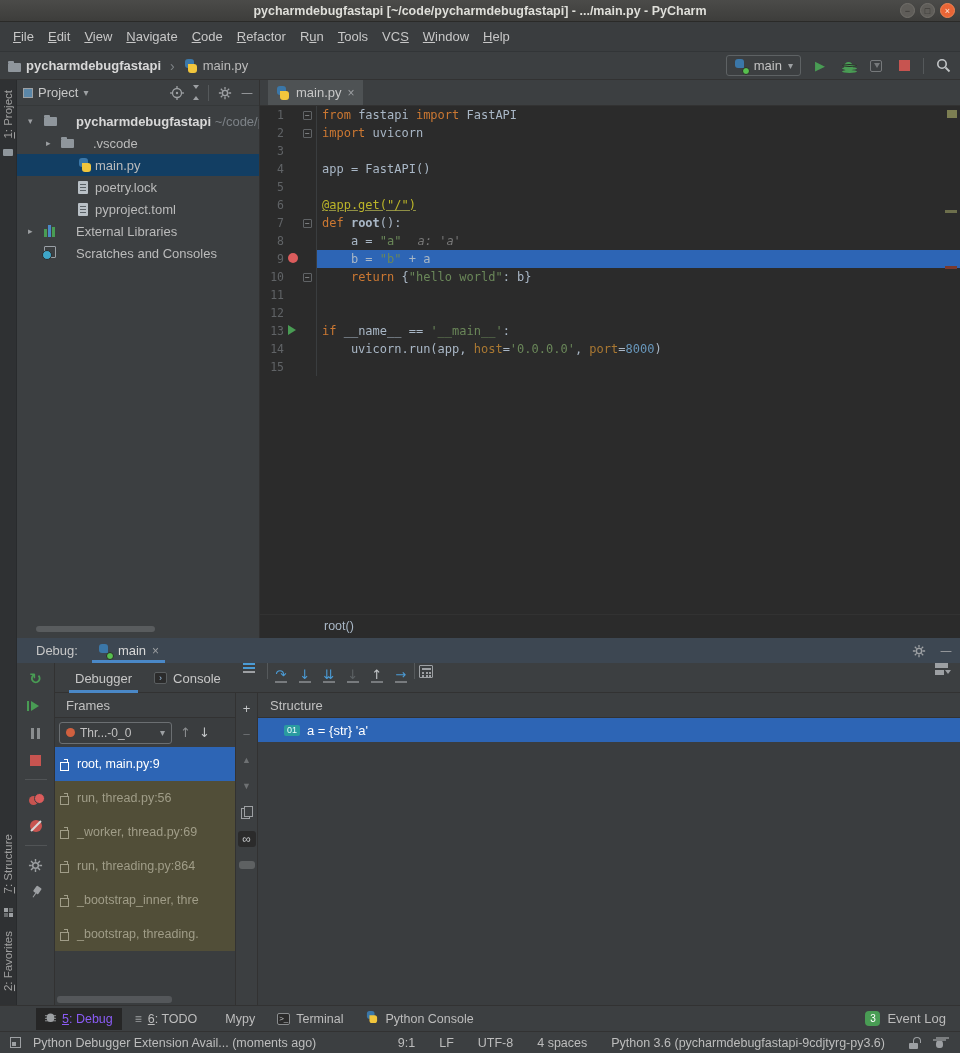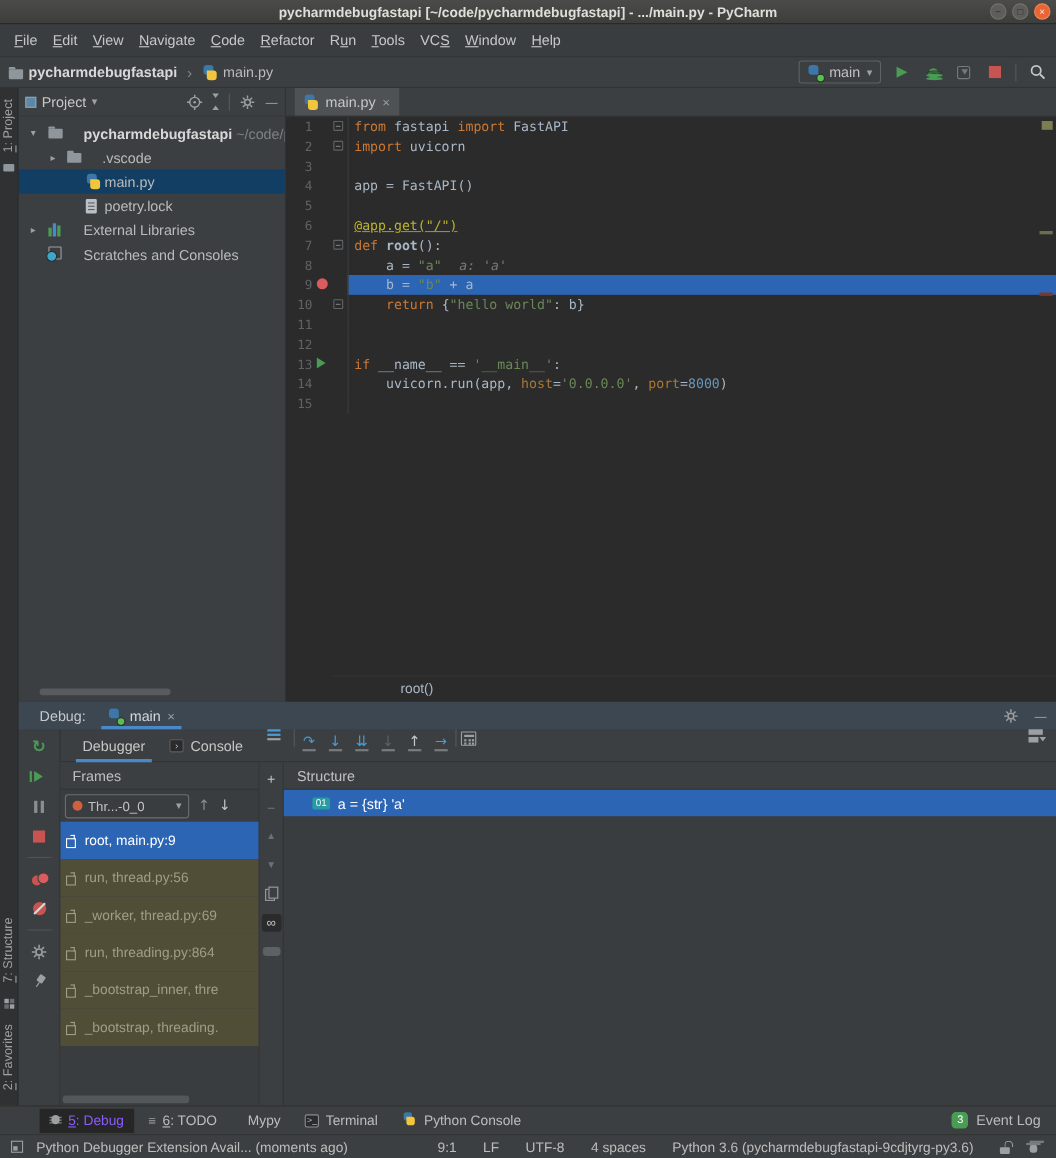--- a/index.html
+++ b/index.html
@@ -120,21 +120,21 @@
   .tk-kw{color:#cc7832;}
   .tk-pl{color:#a9b7c6;}
   .tk-str{color:#6a8759;}
   .tk-num{color:#6897bb;}
   .tk-fn{color:#a9b7c6;font-weight:bold;}
   .tk-param{color:#aa7832;}
   .tk-dec{color:#bbb529;text-decoration:underline;text-decoration-color:#8f8f46;}
   .tk-hint{color:#787878;font-style:italic;margin-left:16px;}
   .estripe-mark{position:absolute;right:3px;}
   .ebreadcrumb{height:23px;border-top:1px solid #323232;display:flex;align-items:center;padding-left:64px;
-    color:#a9b7c6;font-size:12.5px;background:#2b2b2b;margin-left:40px;}
+    color:#a9b7c6;font-size:12.5px;background:#2b2b2b;}
 
   
   .debugpanel{position:absolute;left:17px;top:638px;width:943px;height:367px;background:#3c3f41;}
   .dbg-header{height:25px;background:#3d4752;display:flex;align-items:center;padding:0 8px 0 2px;gap:4px;}
   .dbg-header .dlabel{color:#c7c7c7;margin:0 8px 0 17px;}
   .dbg-session-tab{position:relative;height:25px;display:flex;align-items:center;gap:6px;padding:0 8px;color:#d8d8d8;}
   .dbg-session-tab::after{content:"";position:absolute;left:2px;right:2px;bottom:0;height:3px;background:#4a88c7;}
   .dbg-session-tab .close{color:#9da0a3;font-size:12px;}
   .dbg-hdr-tools{margin-left:auto;display:flex;align-items:center;gap:14px;}
   .dbg-left{position:absolute;left:0;top:25px;width:38px;bottom:0;border-right:1px solid #323232;
@@ -352,20 +352,24 @@
           <span class="ticon" style="left: 44px;"><span class="ic-folder"></span></span>
           <span class="tlabel" style="left: 76px;">.vscode</span>
         </div>
         <div class="tree-row selected">
           <span class="ticon" style="left: 61px; top: 4px;"><span class="ic-py"></span></span>
           <span class="tlabel" style="left: 78px;">main.py</span>
         </div>
         <div class="tree-row">
           <span class="ticon" style="left: 61px; top: 5px;"><span class="ic-file"></span></span>
           <span class="tlabel" style="left: 78px;">poetry.lock</span>
+        </div>
+        <div class="tree-row">
+          <span class="ticon" style="left: 61px; top: 5px;"><span class="ic-file"></span></span>
+          <span class="tlabel" style="left: 78px;">pyproject.toml</span>
         </div>
         <div class="tree-row">
           <span class="arrow" style="left: 11px;">▸</span>
           <span class="ticon" style="left: 27px; top: 5px;"><span class="ic-bars">
               <i></i>
               <i></i>
               <i></i>
             </span></span>
           <span class="tlabel" style="left: 59px;">External Libraries</span>
         </div>

